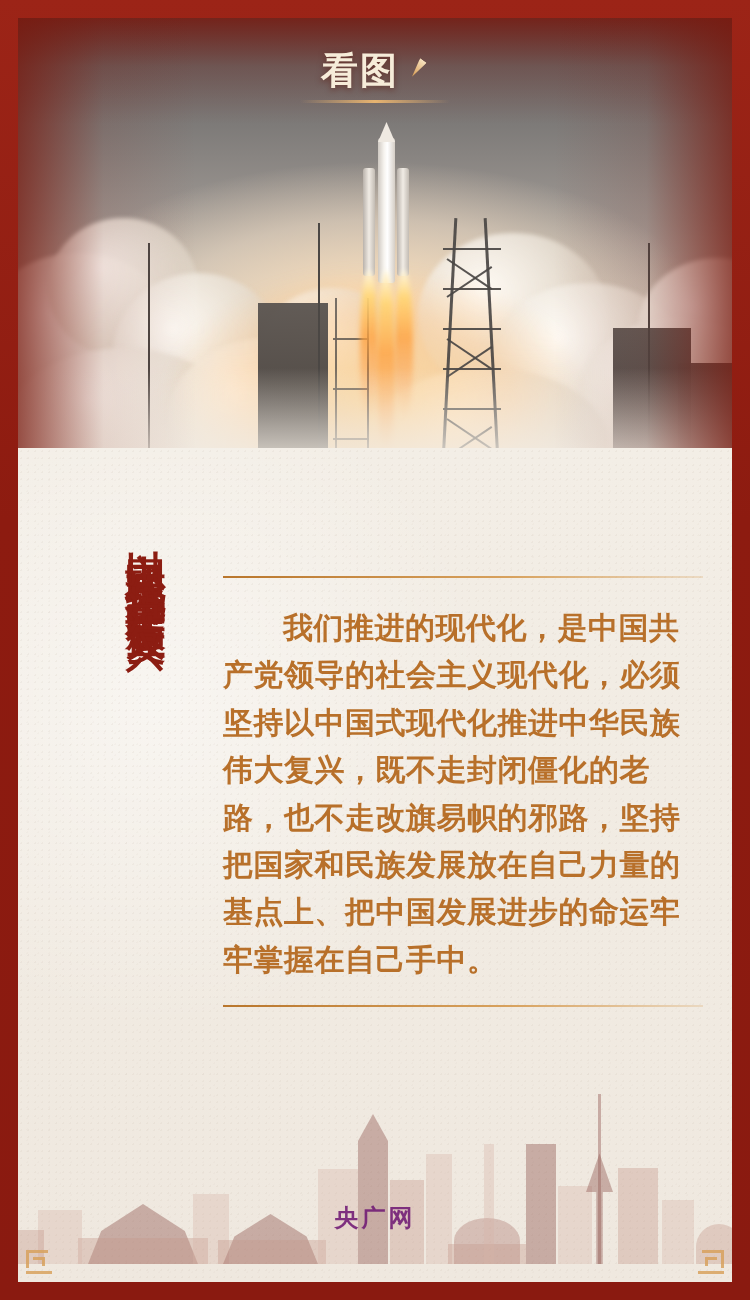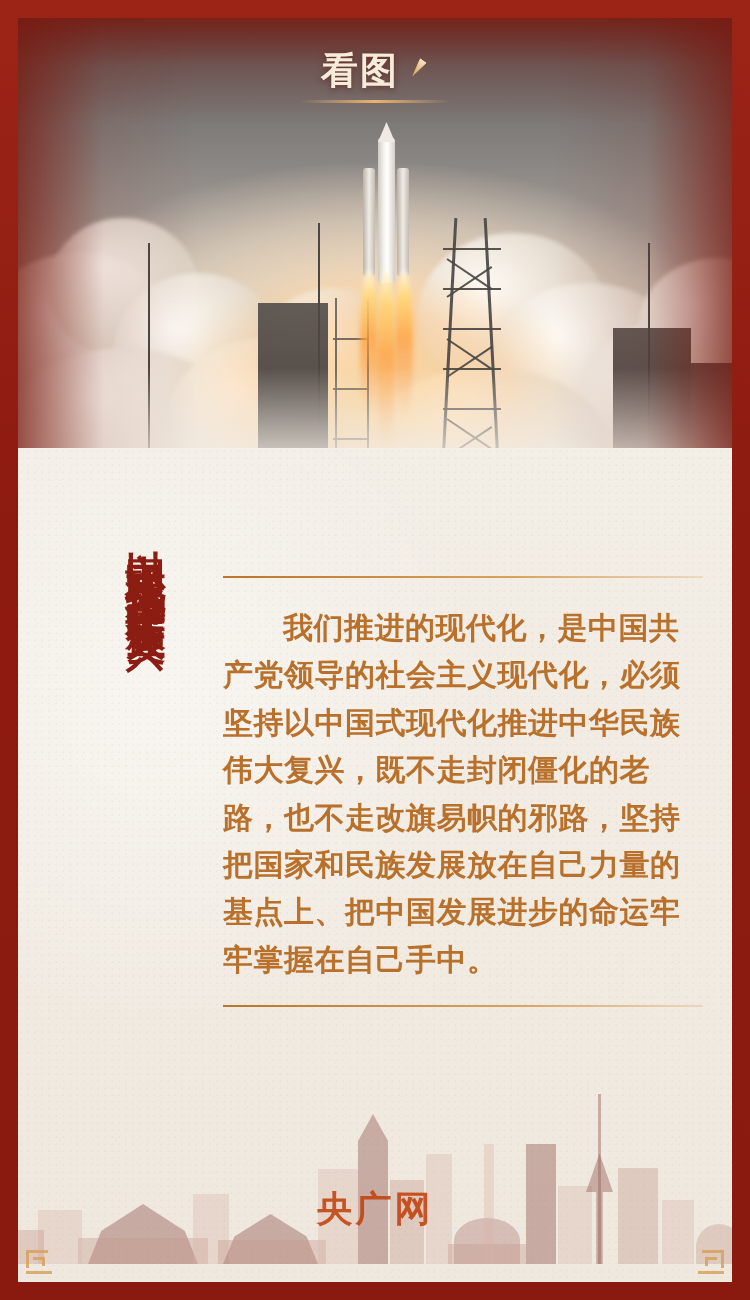--- a/index.html
+++ b/index.html
@@ -329,23 +329,23 @@
   }
 
   
   .brand {
     position: absolute;
     left: 50%;
     bottom: 48px;
     transform: translateX(-50%);
     z-index: 16;
     font-family: "DejaVu Serif", "Liberation Serif", serif;
-    font-size: 36px;
+    font-size: 24px;
     font-weight: 700;
-    color: #c2410c;
+    color: #701a75;
     opacity: .88;
     letter-spacing: 3px;
   }
 </style>
 </head>
 <body>
 
 <div id="poster">
 
   <div class="frame"></div>

